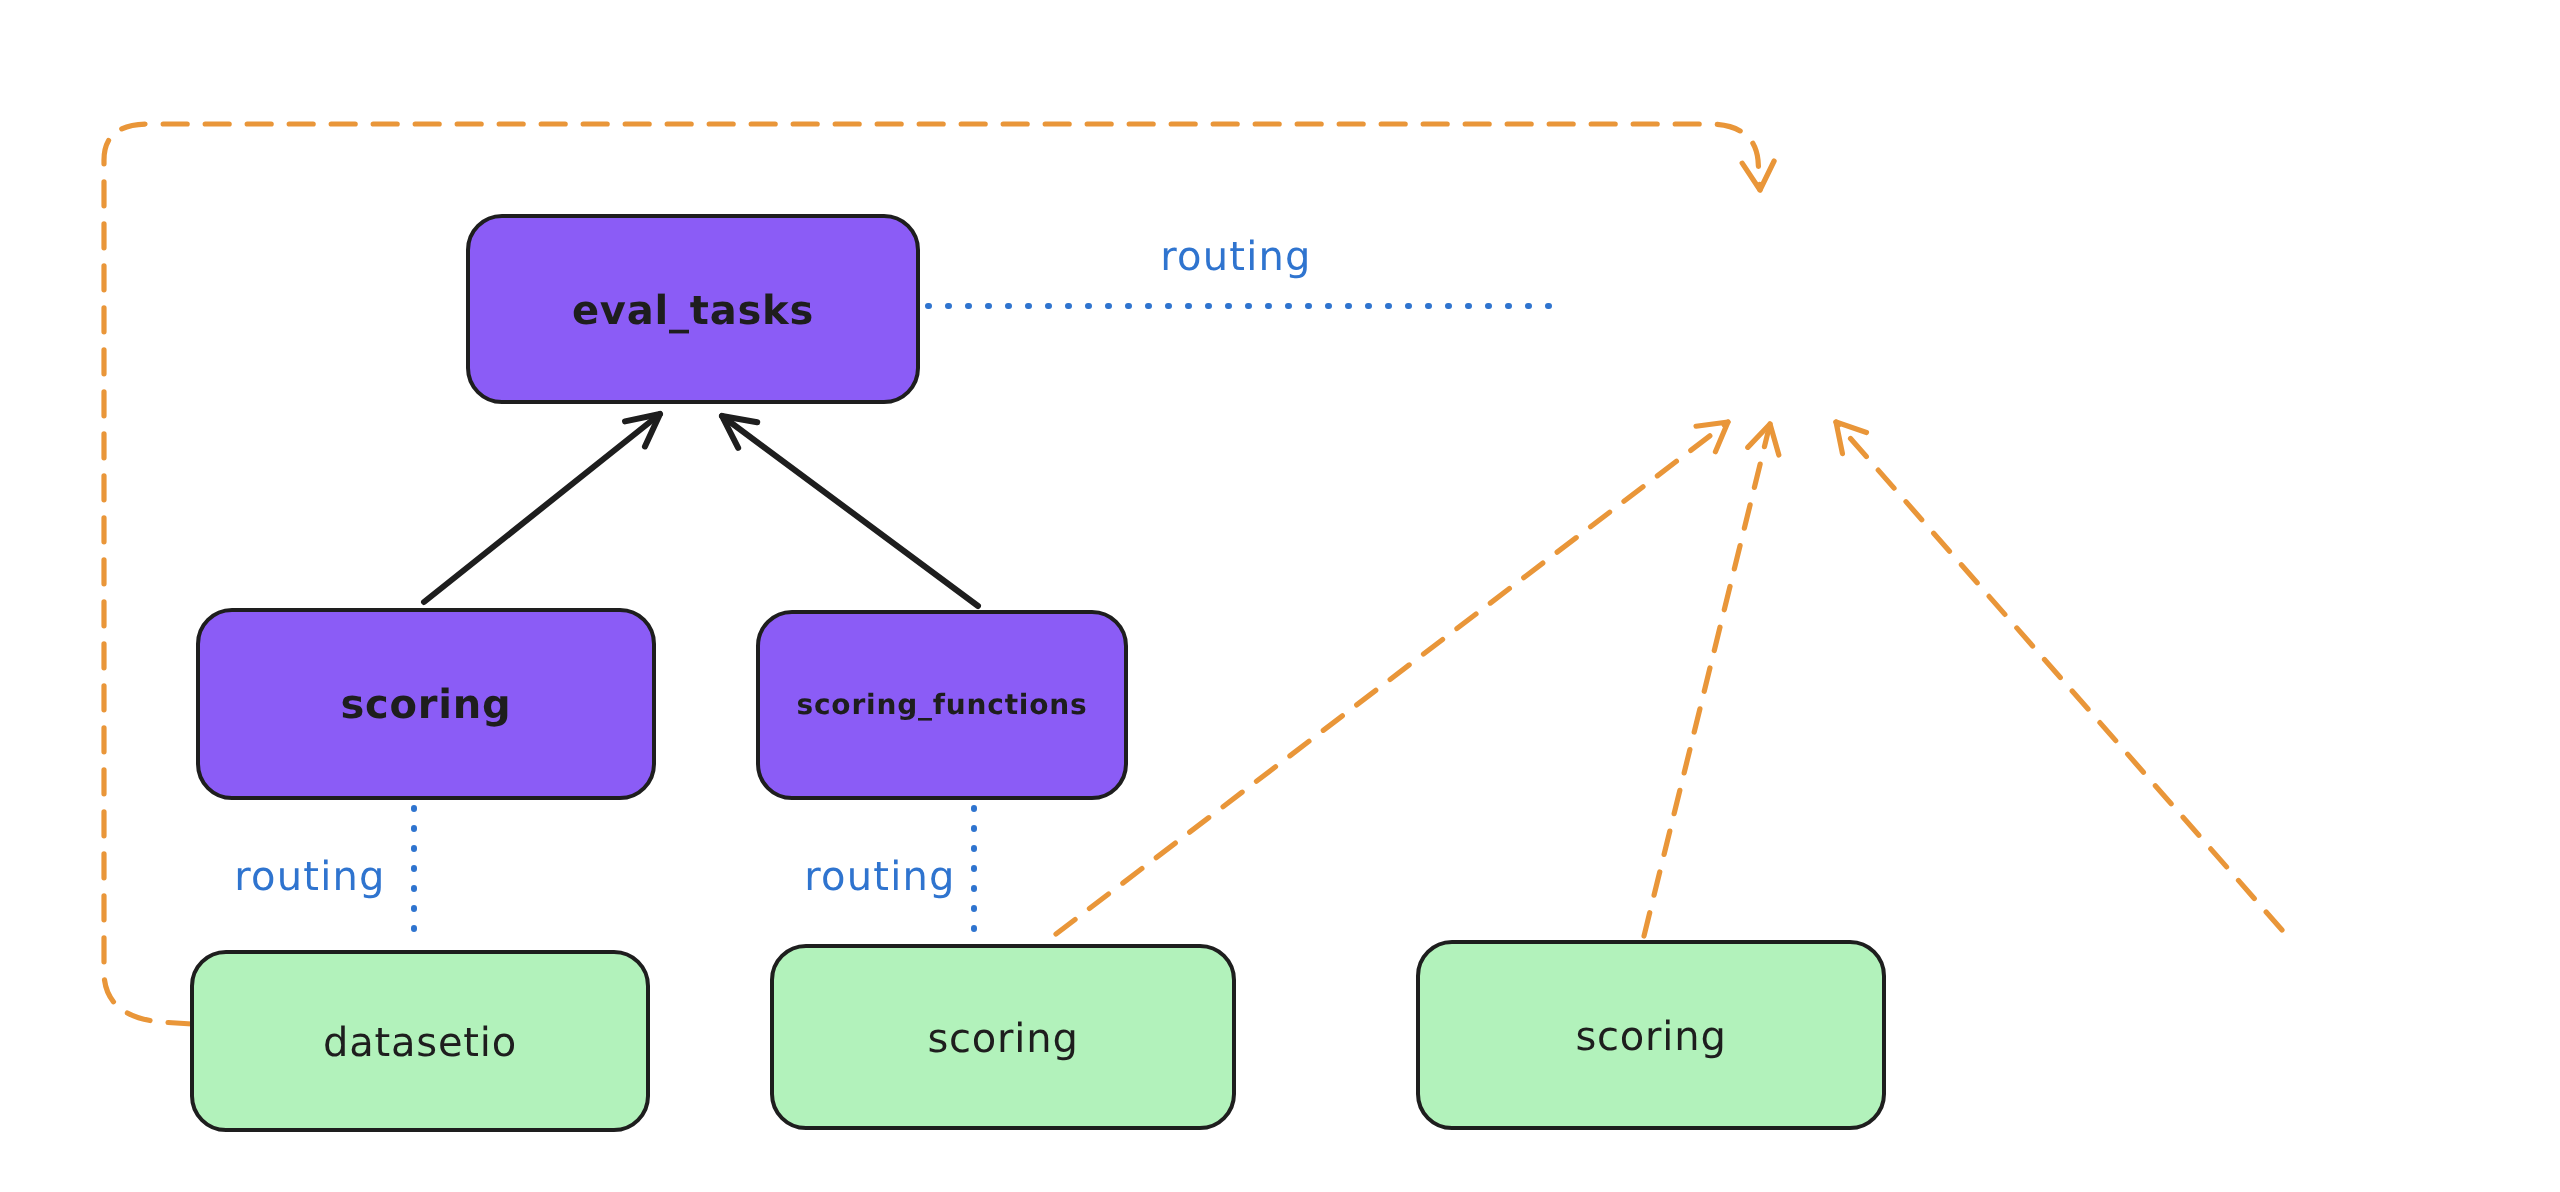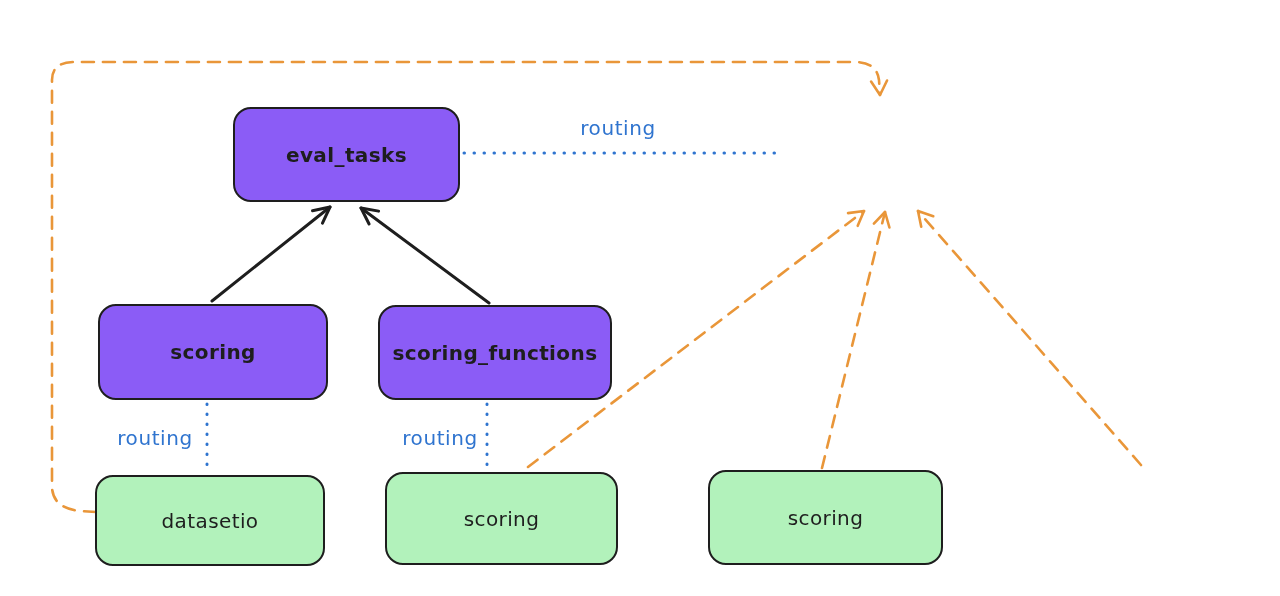--- a/index.html
+++ b/index.html
@@ -43,21 +43,21 @@
     font-weight: 400;
     letter-spacing: 0.6px;
     text-align: center;
     white-space: nowrap;
   }
 
   
   #n-eval-tasks        { left: 233px; top: 107px; width: 227px; height: 95px; }
   #n-eval              { left: 785px; top: 107px; width: 233px; height: 93px; }
   #n-datasets          { left:  98px; top: 304px; width: 230px; height: 96px; }
-  #n-scoring-functions { left: 378px; top: 305px; width: 234px; height: 95px; font-size: 20px; }
+  #n-scoring-functions { left: 378px; top: 305px; width: 186px; height: 95px; font-size: 14px; }
   #n-datasetio         { left:  95px; top: 475px; width: 230px; height: 91px; }
   #n-scoring           { left: 385px; top: 472px; width: 233px; height: 93px; }
   #n-agents            { left: 708px; top: 470px; width: 235px; height: 95px; }
   #n-inference         { left: 1022px; top: 468px; width: 233px; height: 95px; }
 
   
   #lbl-routing-top      { left: 578px; top: 116px; width: 80px; }
   #lbl-routing-datasets { left: 115px; top: 426px; width: 80px; }
   #lbl-routing-scoring  { left: 400px; top: 426px; width: 80px; }
 </style>

